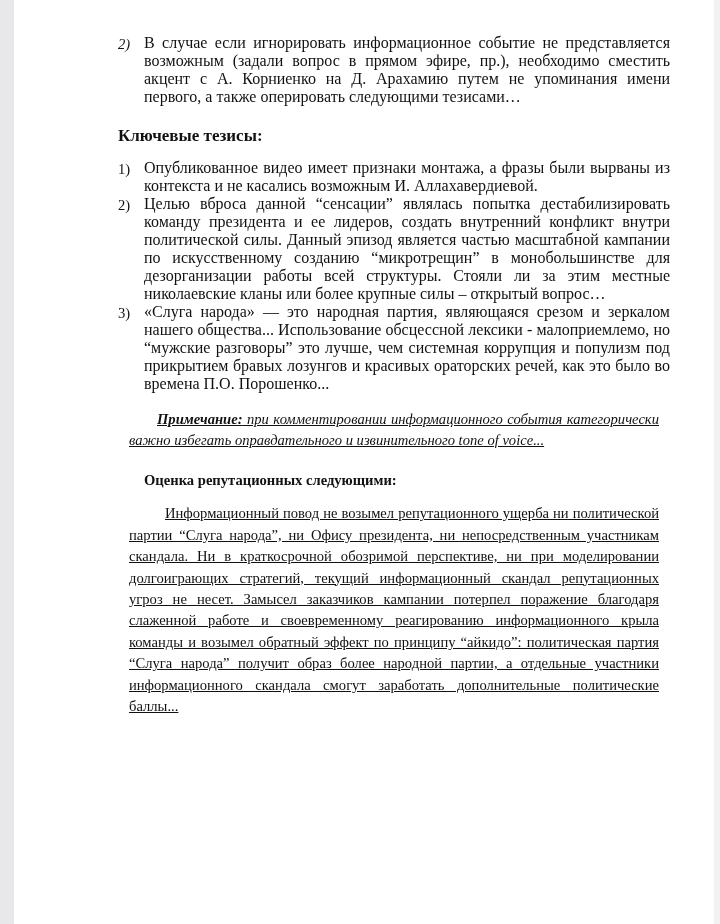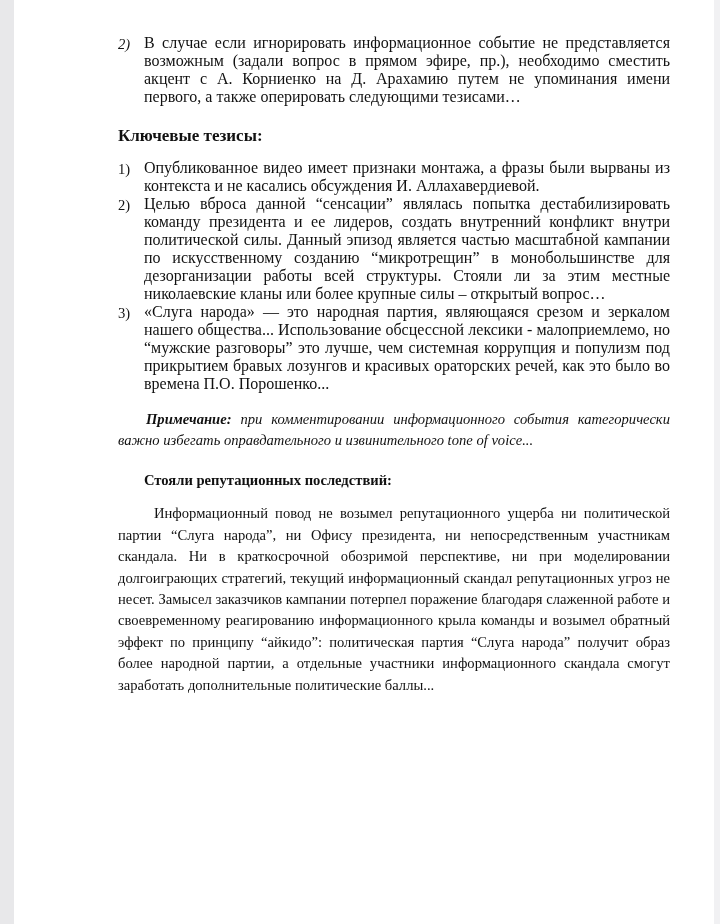--- a/index.html
+++ b/index.html
@@ -38,26 +38,27 @@
     height: 924px;
     background: #f1f1f3;
   }
   .content {
     position: absolute;
     left: 118px;
     top: 34px;
     width: 552px;
   }
   p, li {
-    margin: 0;
+    margin: 11px;
     font-size: 14.6px;
     line-height: 1.47;
     text-align: justify;
     text-justify: inter-word;
     hyphens: none;
+    text-decoration: underline;
   }
   .numbered {
     display: flex;
     gap: 0;
     margin-bottom: 2px;
   }
   .num {
     width: 26px;
     flex: 0 0 26px;
     font-size: 14.6px;
@@ -124,33 +125,33 @@
     <div class="numbered block-1">
       <div class="num italic">2)</div>
       <div class="body-col">В случае если игнорировать информационное событие не представляется возможным (задали вопрос в прямом эфире, пр.), необходимо сместить акцент с А. Корниенко на Д. Арахамию путем не упоминания имени первого, а также оперировать следующими тезисами…</div>
     </div>
 
     <div class="heading">Ключевые тезисы:</div>
 
     <div class="list-group">
       <div class="numbered">
         <div class="num">1)</div>
-        <div class="body-col">Опубликованное видео имеет признаки монтажа, а фразы были вырваны из контекста и не касались обсуждения И. Аллахавердиевой.</div>
+        <div class="body-col">Опубликованное видео имеет признаки монтажа, а фразы были вырваны из контекста и не касались возможным И. Аллахавердиевой.</div>
       </div>
       <div class="numbered">
         <div class="num">2)</div>
         <div class="body-col">Целью вброса данной “сенсации” являлась попытка дестабилизировать команду президента и ее лидеров, создать внутренний конфликт внутри политической силы. Данный эпизод является частью масштабной кампании по искусственному созданию “микротрещин” в монобольшинстве для дезорганизации работы всей структуры. Стояли ли за этим местные николаевские кланы или более крупные силы – открытый вопрос…</div>
       </div>
       <div class="numbered">
         <div class="num">3)</div>
         <div class="body-col">«Слуга народа» — это народная партия, являющаяся срезом и зеркалом нашего общества... Использование обсцессной лексики - малоприемлемо, но “мужские разговоры” это лучше, чем системная коррупция и популизм под прикрытием бравых лозунгов и красивых ораторских речей, как это было во времена П.О. Порошенко...</div>
       </div>
     </div>
 
     <p class="note note-indent"><span class="note-label">Примечание:</span><span> при комментировании информационного события категорически важно избегать оправдательного и извинительного tone of voice...</span></p>
 
 
-    <div class="heading2">Стояли репутационных последствий:</div>
+    <div class="heading2">Оценка репутационных следующими:</div>
 
     <p class="final-para">Информационный повод не возымел репутационного ущерба ни политической партии “Слуга народа”, ни Офису президента, ни непосредственным участникам скандала. Ни в краткосрочной обозримой перспективе, ни при моделировании долгоиграющих стратегий, текущий информационный скандал репутационных угроз не несет. Замысел заказчиков кампании потерпел поражение благодаря слаженной работе и своевременному реагированию информационного крыла команды и возымел обратный эффект по принципу “айкидо”: политическая партия “Слуга народа” получит образ более народной партии, а отдельные участники информационного скандала смогут заработать дополнительные политические баллы...</p>
 
   </div>
 </div>
 
 </body></html>

